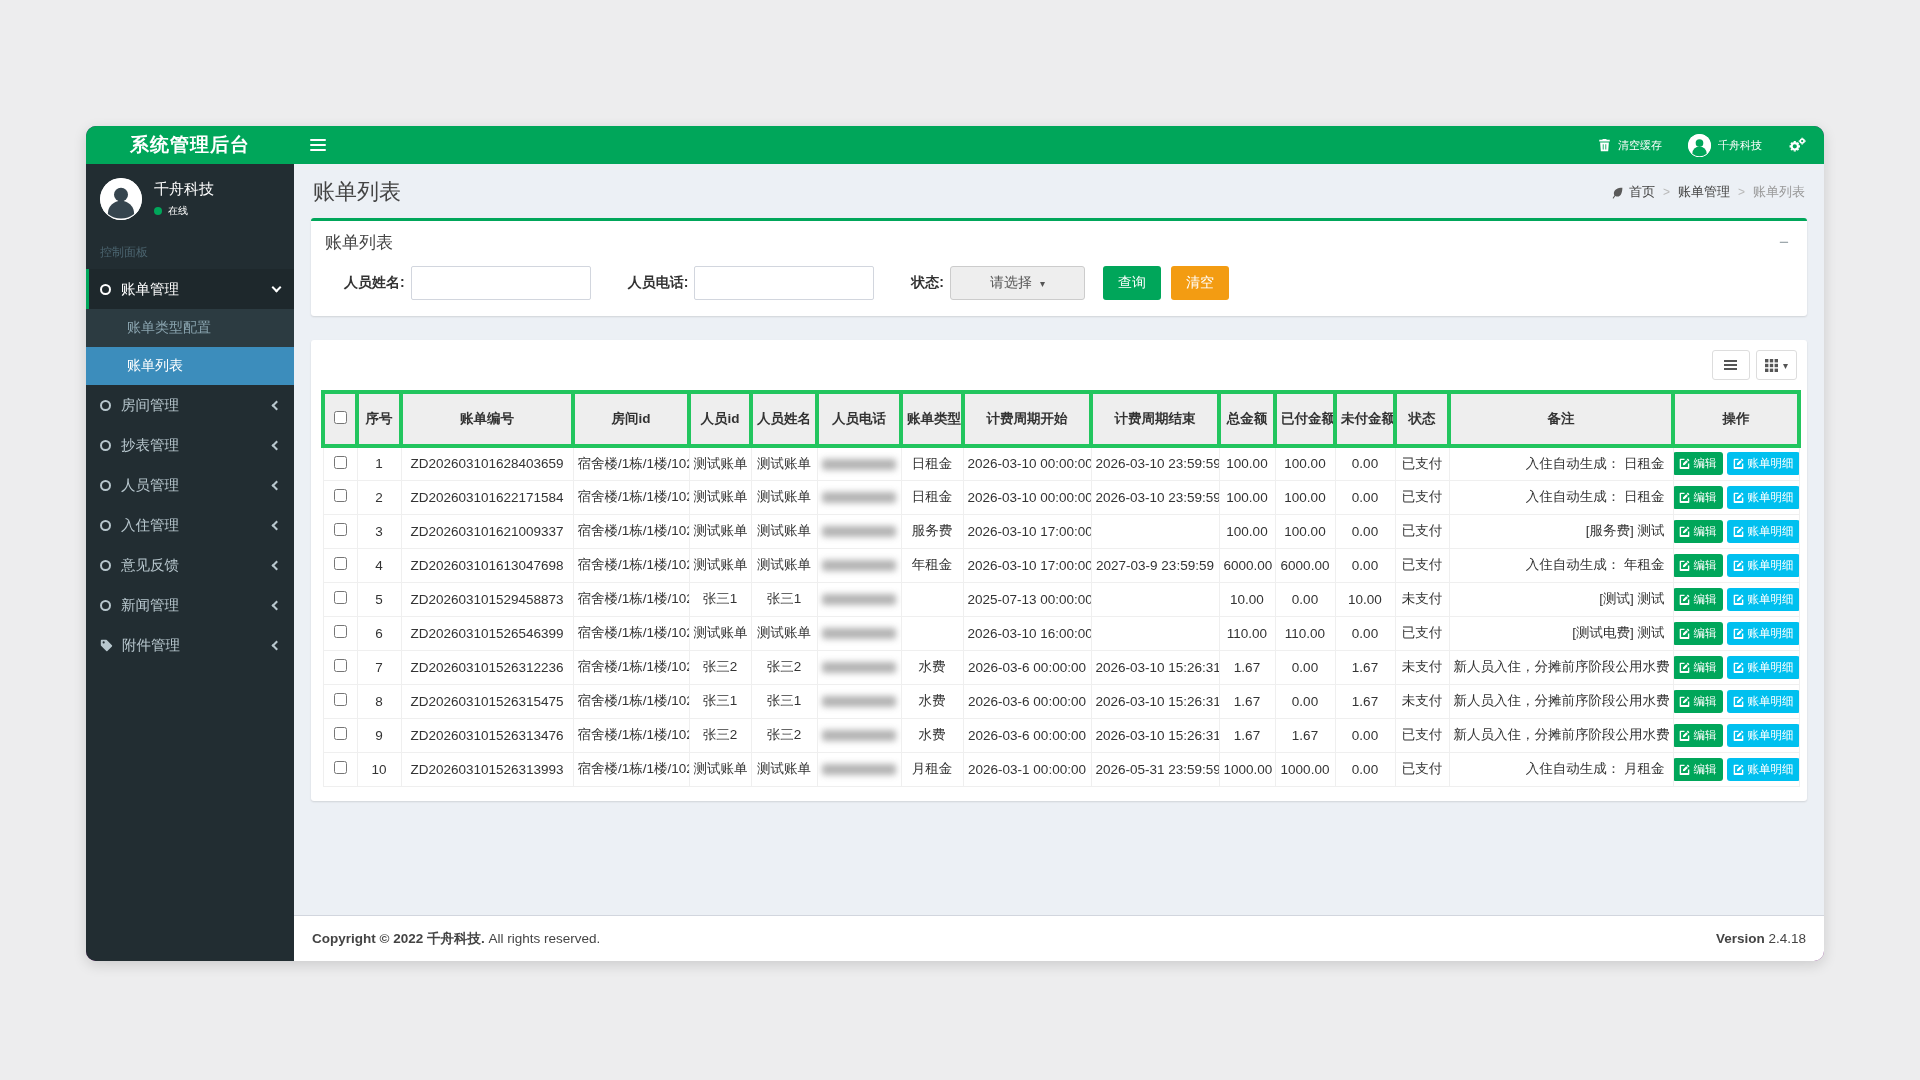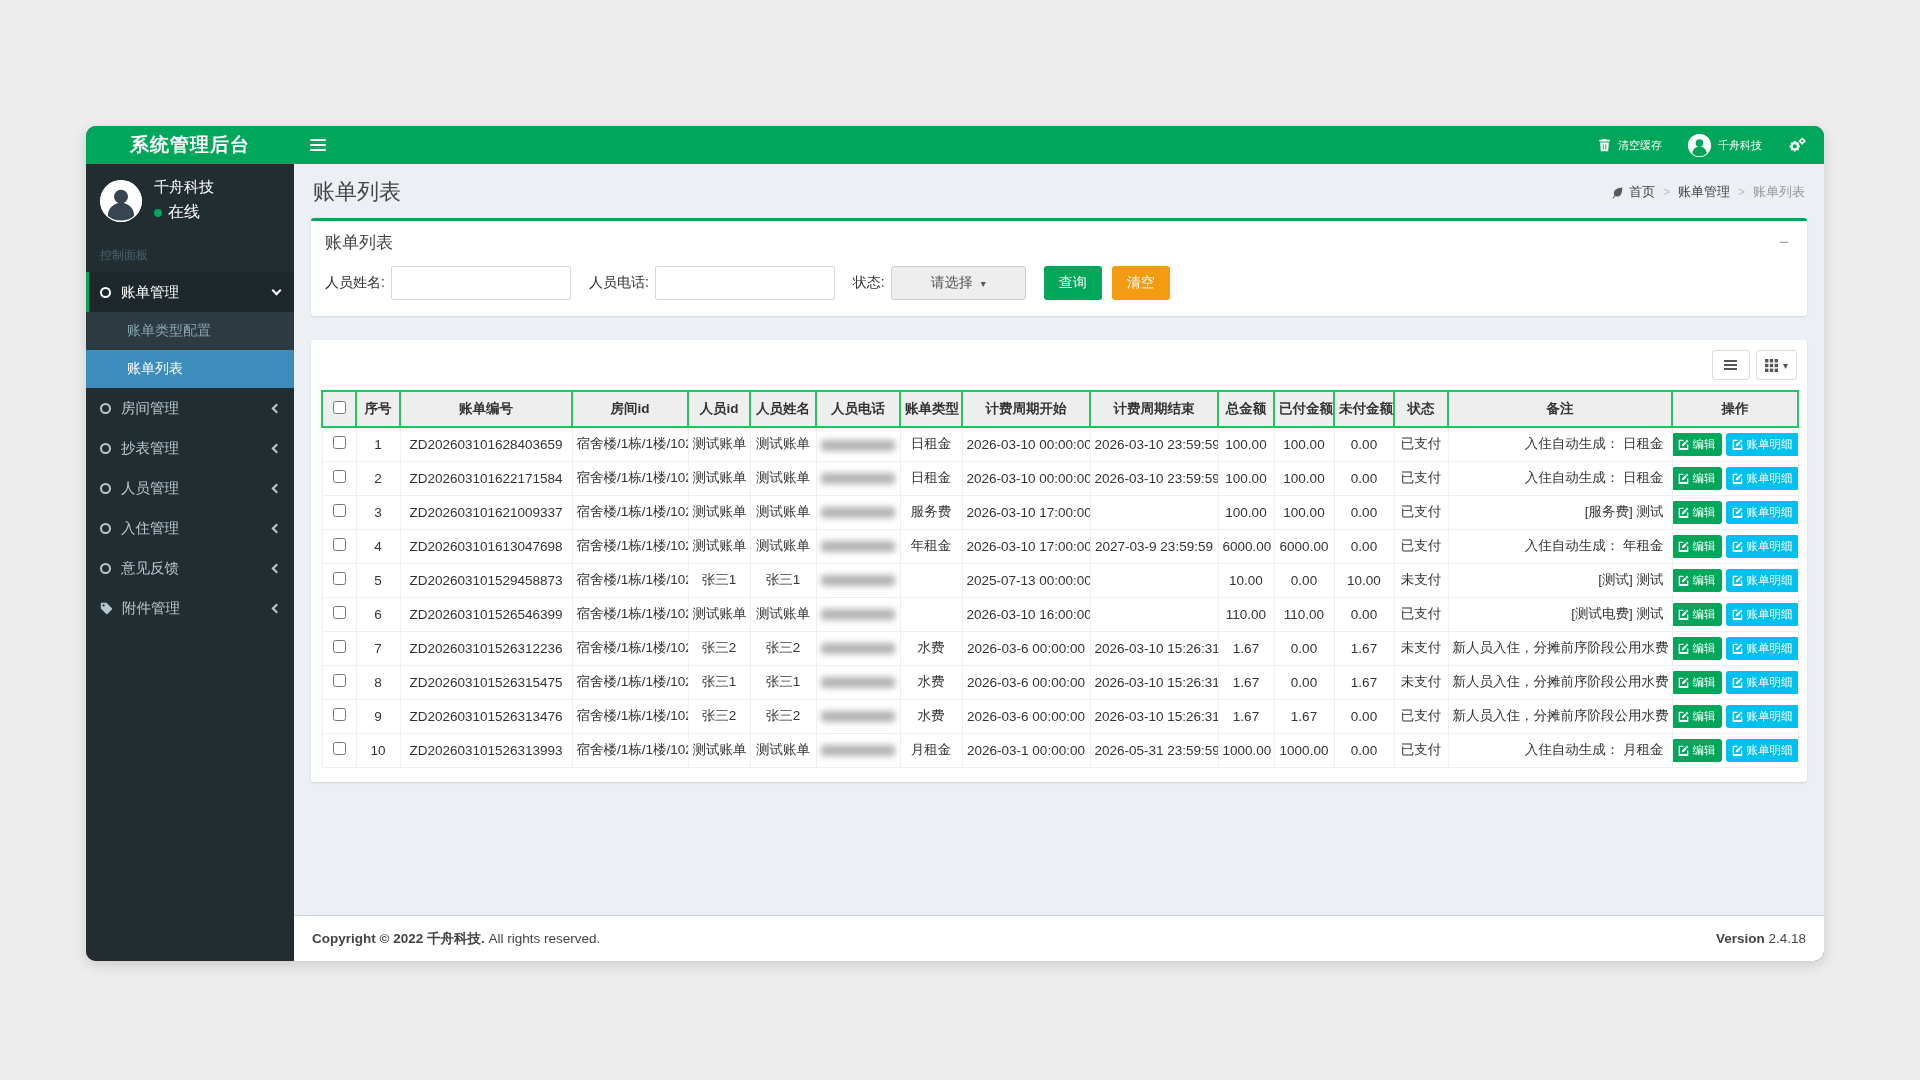--- a/index.html
+++ b/index.html
@@ -18,21 +18,21 @@
   .hamb i { width:16px; height:2px; background:#fff; border-radius:1px; }
   .nav-right { display:flex; align-items:center; gap:26px; color:#fff; font-size:11px; }
   .nav-item { display:flex; align-items:center; gap:7px; cursor:pointer; }
   .nav-avatar { width:23px; height:23px; border-radius:50%; background:#fff; overflow:hidden; display:flex; }
 
   
   .sidebar { position:absolute; top:38px; left:0; bottom:0; width:208px; background:#222d32; }
   .user-panel { display:flex; gap:12px; padding:14px; align-items:center; }
   .user-avatar { width:42px; height:42px; border-radius:50%; background:#fff; overflow:hidden; flex:none; display:flex; }
   .user-name { color:#fff; font-size:15px; margin-bottom:5px; }
-  .user-status { color:#fff; font-size:16px; display:flex; gap:6px; align-items:center; }
+  .user-status { color:#fff; font-size:10px; display:flex; gap:6px; align-items:center; }
   .dot { width:8px; height:8px; border-radius:50%; background:#00a65a; }
   .section-label { color:#4b646f; font-size:12px; padding:10px 14px 8px; }
 
   .menu-item { display:flex; align-items:center; height:40px; padding:0 14px;
     color:#b8c7ce; font-size:14.5px; cursor:pointer; }
   .menu-item.open { background:#1e282c; color:#fff; border-left:3px solid #00a65a; padding-left:11px; }
   .ring { width:11px; height:11px; border:2px solid currentColor; border-radius:50%; margin-right:10px; flex:none; }
   .tag-ic { margin-right:9px; display:flex; flex:none; }
   .mlabel { flex:1; }
   .chev { width:7px; height:7px; border-right:2px solid currentColor; border-bottom:2px solid currentColor; flex:none; }
@@ -50,39 +50,39 @@
   .breadcrumb .sep { color:#b8b8b8; font-size:12px; }
   .breadcrumb .active { color:#999; }
   .crumb { display:flex; align-items:center; gap:5px; cursor:pointer; }
 
   .box { background:#fff; border-radius:3px; box-shadow:0 1px 2px rgba(0,0,0,.12); }
   .box.filter { border-top:3px solid #00a65a; }
   .box-header { display:flex; justify-content:space-between; align-items:center; padding:10px 14px 8px; }
   .box-title { font-size:17px; color:#444; }
   .collapse-btn { color:#9aa5aa; font-size:17px; cursor:pointer; padding:0 4px; line-height:1; }
   .filter-row { display:flex; align-items:center; padding:4px 14px 16px; font-size:14px; color:#333; }
-  .flabel { font-weight:normal; margin-right:6px; white-space:nowrap; }
+  .flabel { font-weight:bold; margin-right:6px; white-space:nowrap;margin-left:19px; }
   .txt-input { width:180px; height:34px; border:1px solid #d2d6de; border-radius:2px; padding:0 8px; font-size:14px; outline:none; }
   .gap { width:18px; flex:none; }
   .select { width:135px; height:34px; background:#eee; border:1px solid #ccc; border-radius:3px;
     display:flex; align-items:center; justify-content:center; gap:8px; color:#555; cursor:pointer; font-size:14px; }
   .caret { font-size:10px; color:#555; }
   .btn { height:34px; padding:0 15px; border:none; border-radius:3px; color:#fff; font-size:14px; cursor:pointer; }
   .btn.green { background:#00a65a; margin-left:18px; }
   .btn.orange { background:#f39c12; margin-left:10px; }
 
   .box.table-box { margin-top:24px; padding:10px 10px 14px; }
   .toolbar { display:flex; justify-content:flex-end; gap:6px; }
   .tool-btn { height:30px; min-width:38px; background:#fff; border:1px solid #ddd; border-radius:3px;
     display:flex; align-items:center; justify-content:center; gap:5px; color:#444; cursor:pointer; padding:0 8px; }
   .bars { display:flex; flex-direction:column; gap:2px; }
   .bars i { width:13px; height:2px; background:#555; }
 
   table { width:100%; border-collapse:collapse; table-layout:fixed; margin-top:10px; font-size:13.5px; color:#333; }
-  th { background:#eee; border:2px solid #22c55e; font-weight:bold; padding:8px 4px; text-align:center; overflow:hidden; white-space:nowrap; }
+  th { background:#eee; border:4px solid #22c55e; font-weight:bold; padding:16px 4px; text-align:center; overflow:hidden; white-space:nowrap; }
   td { border:1px solid #efefef; padding:0 4px; height:34px; text-align:center; overflow:hidden; white-space:nowrap; }
   td.remark { text-align:right; padding-right:8px; }
   .ops-inner { display:flex; gap:4px; justify-content:center; align-items:center; }
   .btn-xs { display:inline-flex; align-items:center; gap:4px; border:none; border-radius:3px; color:#fff;
     font-size:11.5px; padding:4px 6px; cursor:pointer; white-space:nowrap; }
   .btn-xs.green { background:#00a65a; }
   .btn-xs.cyan { background:#00c0ef; }
   .blur-blob { display:inline-block; width:74px; height:11px; border-radius:2px; background:#9a9a9a;
     filter:blur(3px); opacity:.75; vertical-align:middle; }
 
@@ -201,20 +201,25 @@
           <span class="ring"></span>
           <span class="mlabel">入住管理</span>
           <span class="chev left"></span>
         </div>
         <div class="menu-item">
           <span class="ring"></span>
           <span class="mlabel">意见反馈</span>
           <span class="chev left"></span>
         </div>
         <div class="menu-item">
+          <span class="ring"></span>
+          <span class="mlabel">新闻管理</span>
+          <span class="chev left"></span>
+        </div>
+        <div class="menu-item">
           <span class="tag-ic">
             <svg width="13" height="13" viewBox="0 0 16 16" fill="currentColor">
               <path d="M1 2a1 1 0 0 1 1-1h5.6a1 1 0 0 1 .7.3l6.4 6.4a1 1 0 0 1 0 1.4l-5.6 5.6a1 1 0 0 1-1.4 0L1.3 8.3A1 1 0 0 1 1 7.6V2zm3.5 3.5a1.3 1.3 0 1 0 0-2.6 1.3 1.3 0 0 0 0 2.6z"></path>
             </svg>
           </span>
           <span class="mlabel">附件管理</span>
           <span class="chev left"></span>
         </div>
       </div>
   </div>

